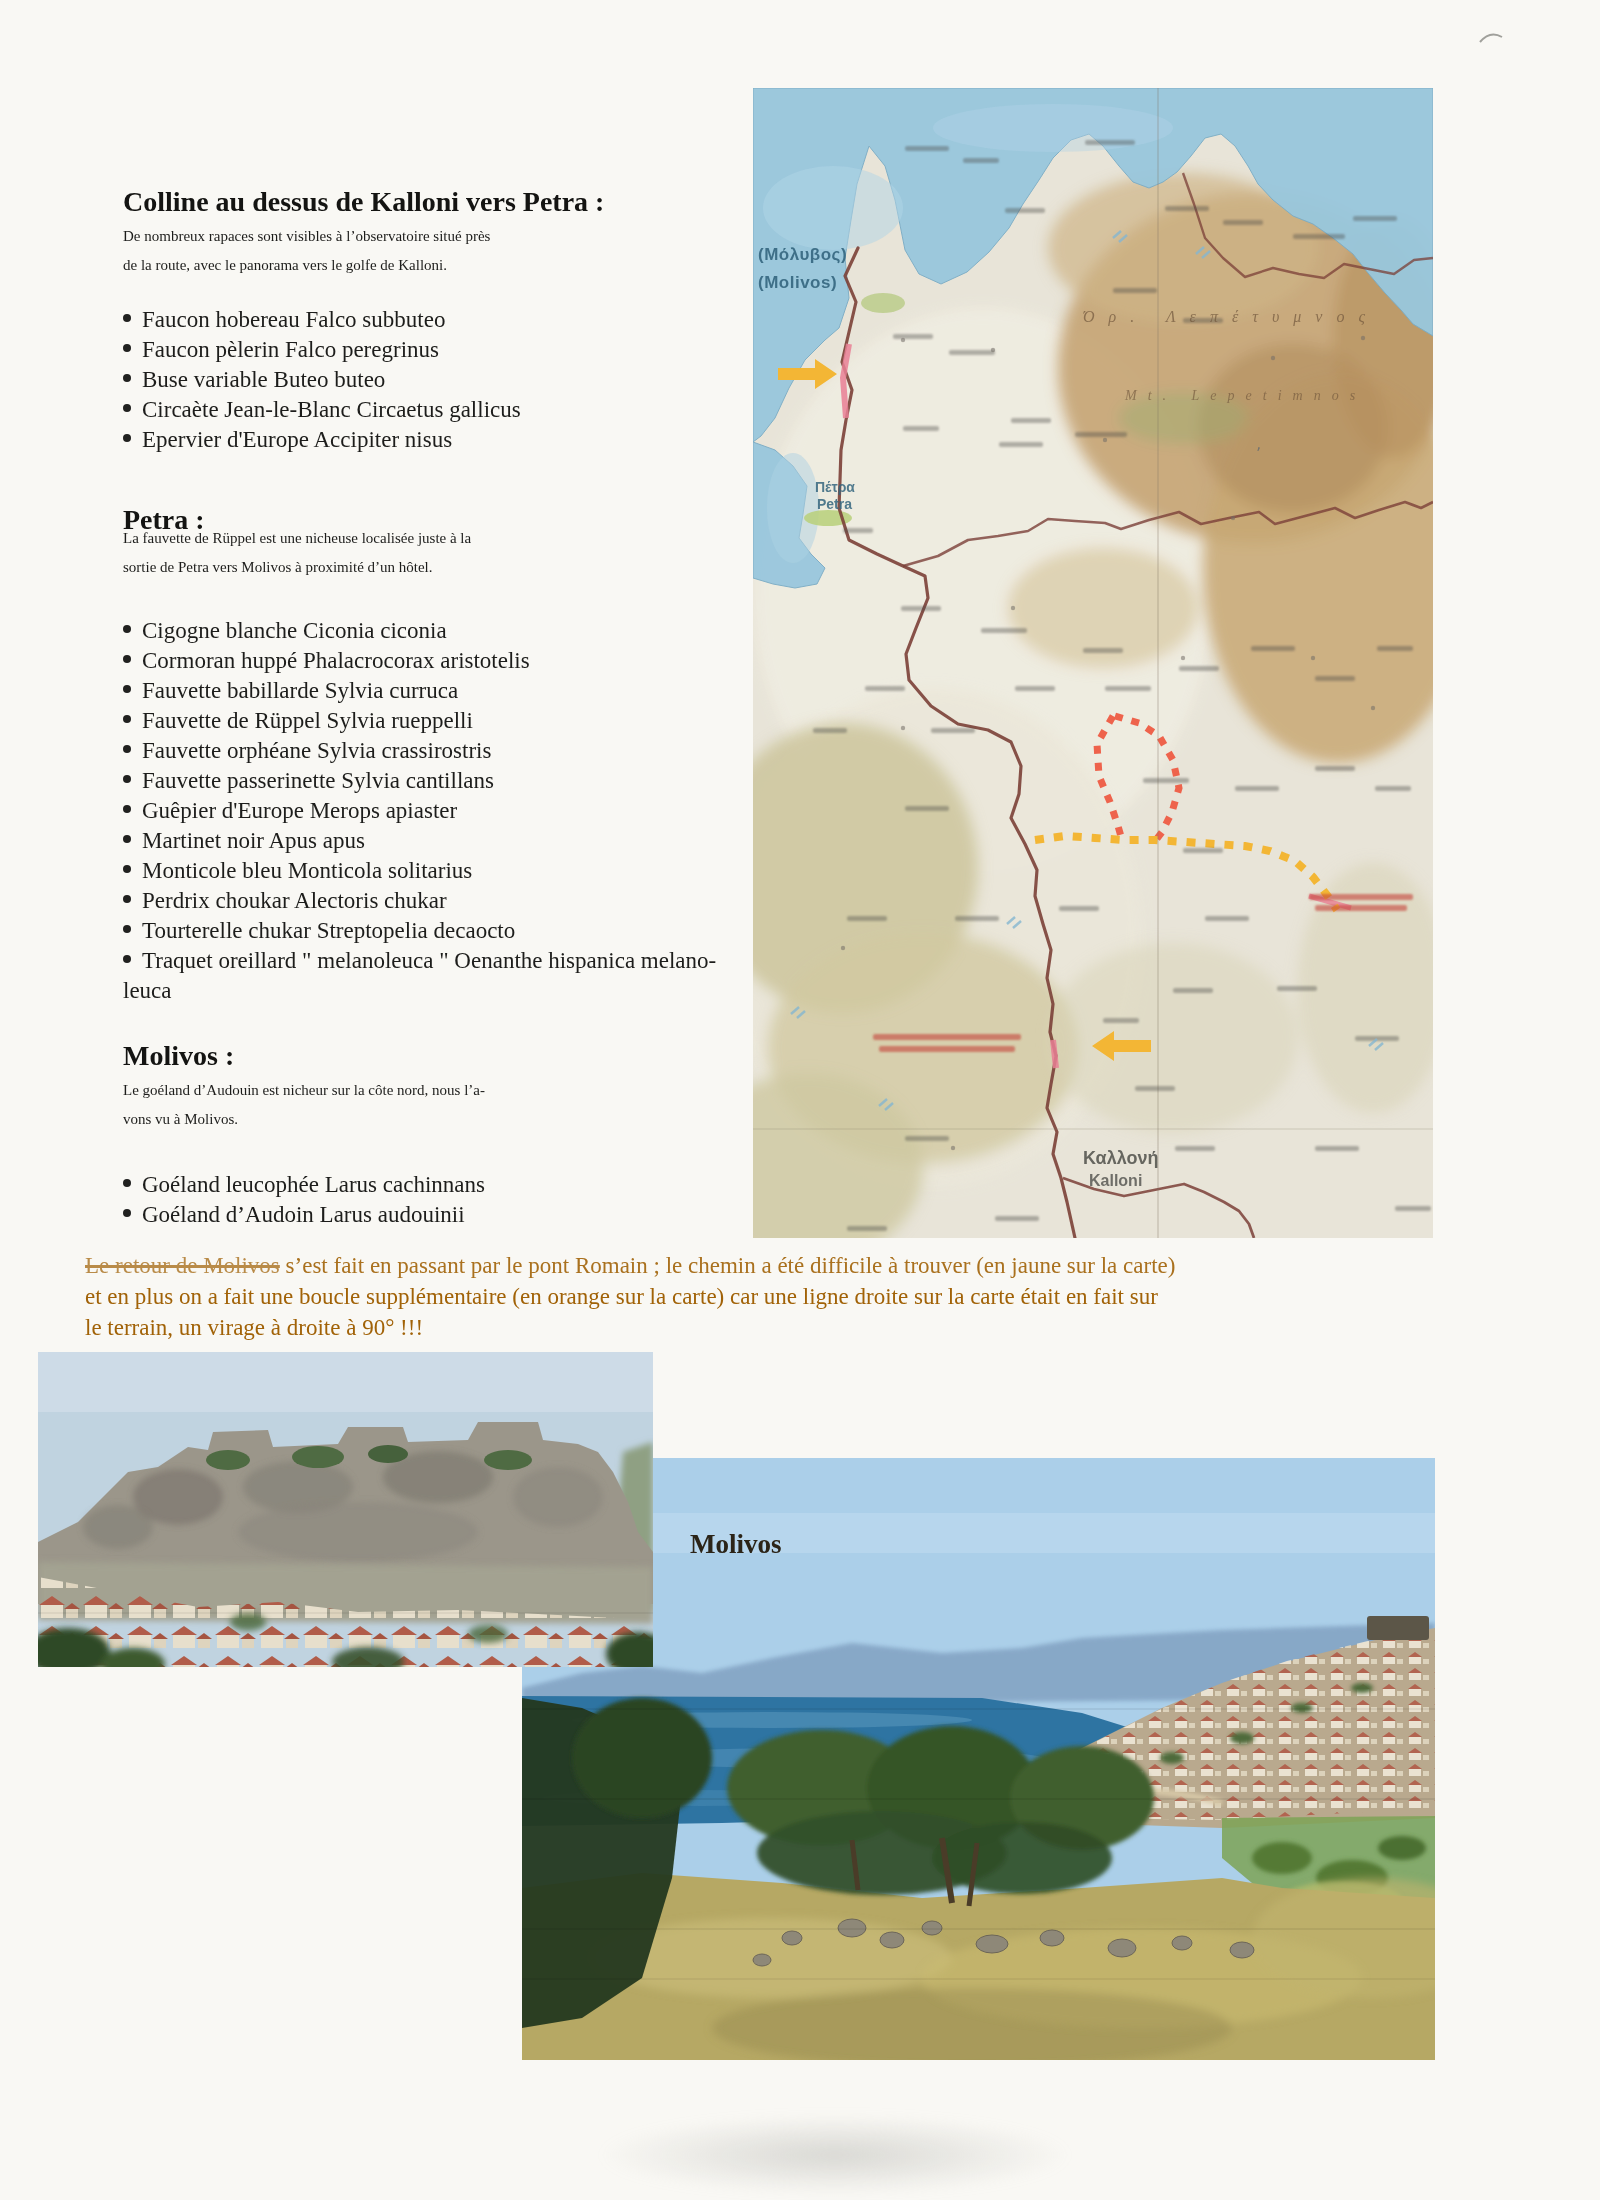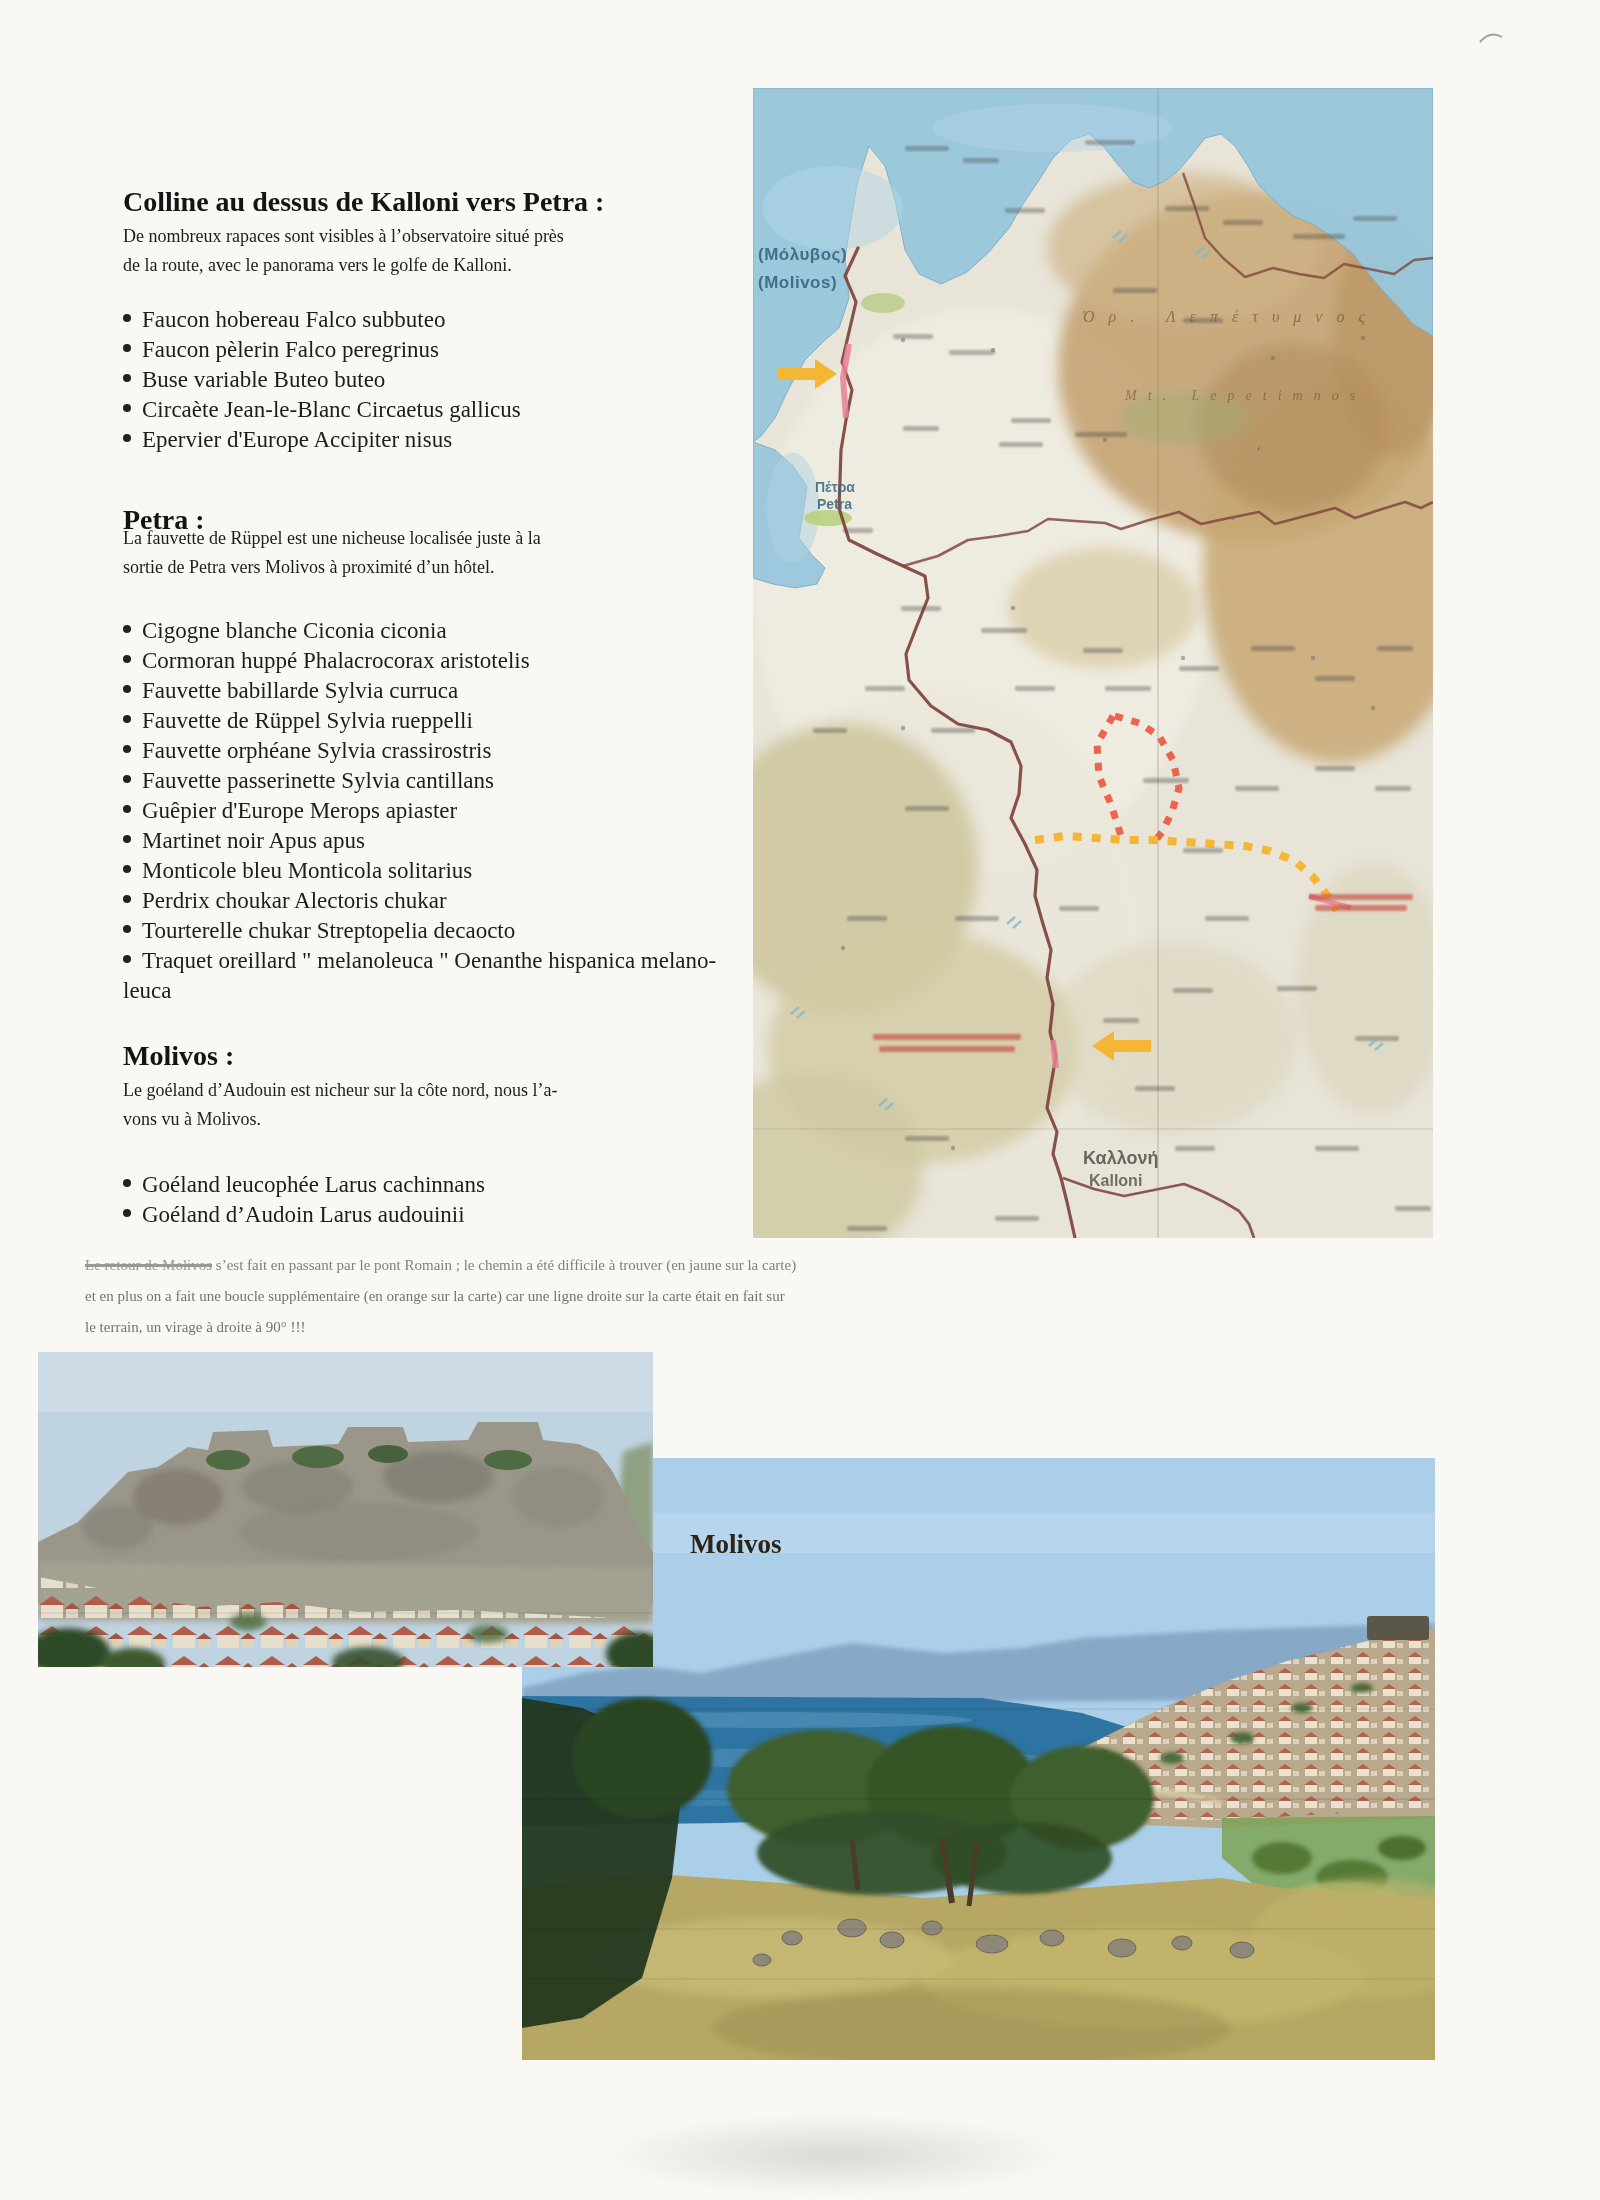--- a/index.html
+++ b/index.html
@@ -1,28 +1,28 @@
 <!DOCTYPE html>
 <html><head>
 <meta charset="utf-8">
 <style>
   html,body{margin:0;padding:0;background:#eceae6;}
   .page{position:relative;width:1600px;height:2200px;background:#f9f8f4;overflow:hidden;
         font-family:"Liberation Serif", serif;color:#1d1d1b;}
   .abs{position:absolute;}
   .scan{filter:blur(.28px);}
   .hd{font-weight:bold;font-size:28px;color:#141412;white-space:nowrap;}
-  .para .ln{font-size:18px;line-height:29px;white-space:nowrap;}
+  .para .ln{font-size:15px;line-height:29px;white-space:nowrap;}
   ul.birds{list-style:none;margin:0;padding:0;}
   ul.birds li{font-size:23px;line-height:30px;height:30px;white-space:nowrap;}
   ul.birds li::before{content:"";display:inline-block;width:8px;height:8px;border-radius:50%;
         background:#21211f;margin-right:11px;vertical-align:5px;}
   ul.birds li.wrap{white-space:normal;width:632px;height:auto;}
   ul.birds .b{font-weight:normal;}
-  .retour .ln{font-size:15px;line-height:31px;white-space:nowrap;color:#737373;}
+  .retour .ln{font-size:23px;line-height:31px;white-space:nowrap;color:#a16207;}
   .rough{opacity:.9;filter:blur(.45px);}
   .smudge{text-decoration:line-through;text-decoration-thickness:2.5px;opacity:.8;filter:blur(.5px);}
   .artifact{color:#77756f;font-family:"DejaVu Sans",sans-serif;}
   .shadowblob{background:radial-gradient(closest-side,rgba(185,185,180,.5),rgba(185,185,180,0));
         filter:blur(6px);}
   svg text{font-family:"Liberation Sans",sans-serif;}
   svg text.mtn{font-family:"Liberation Serif",serif;font-style:italic;}
   svg text.cap{font-family:"Liberation Serif",serif;}
 </style>
 </head>

